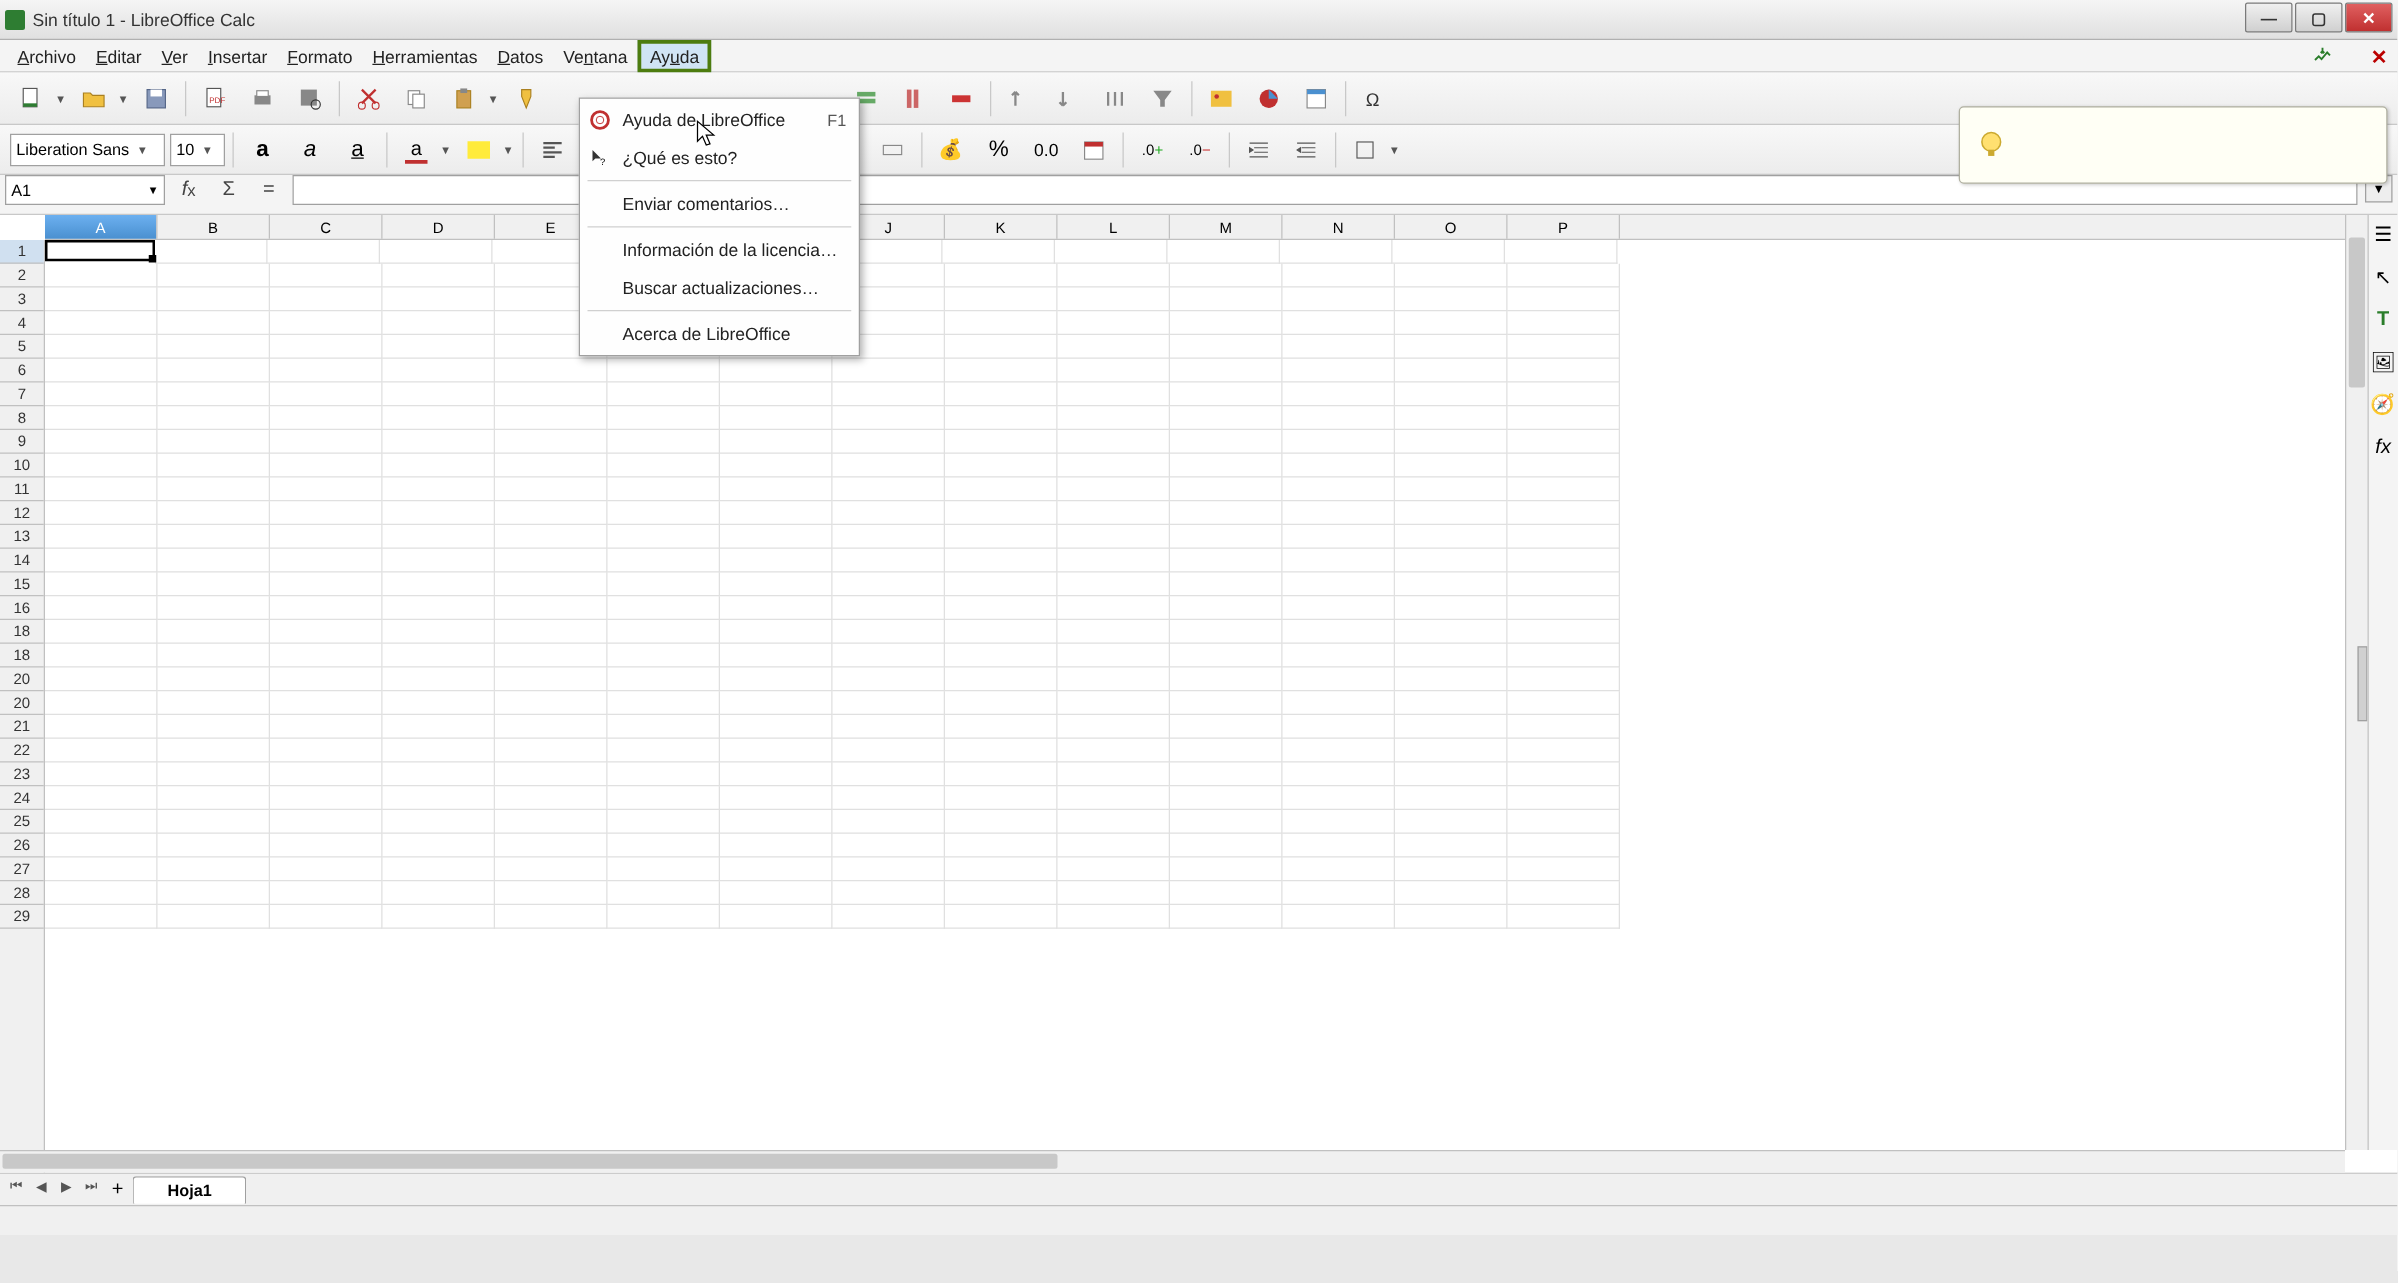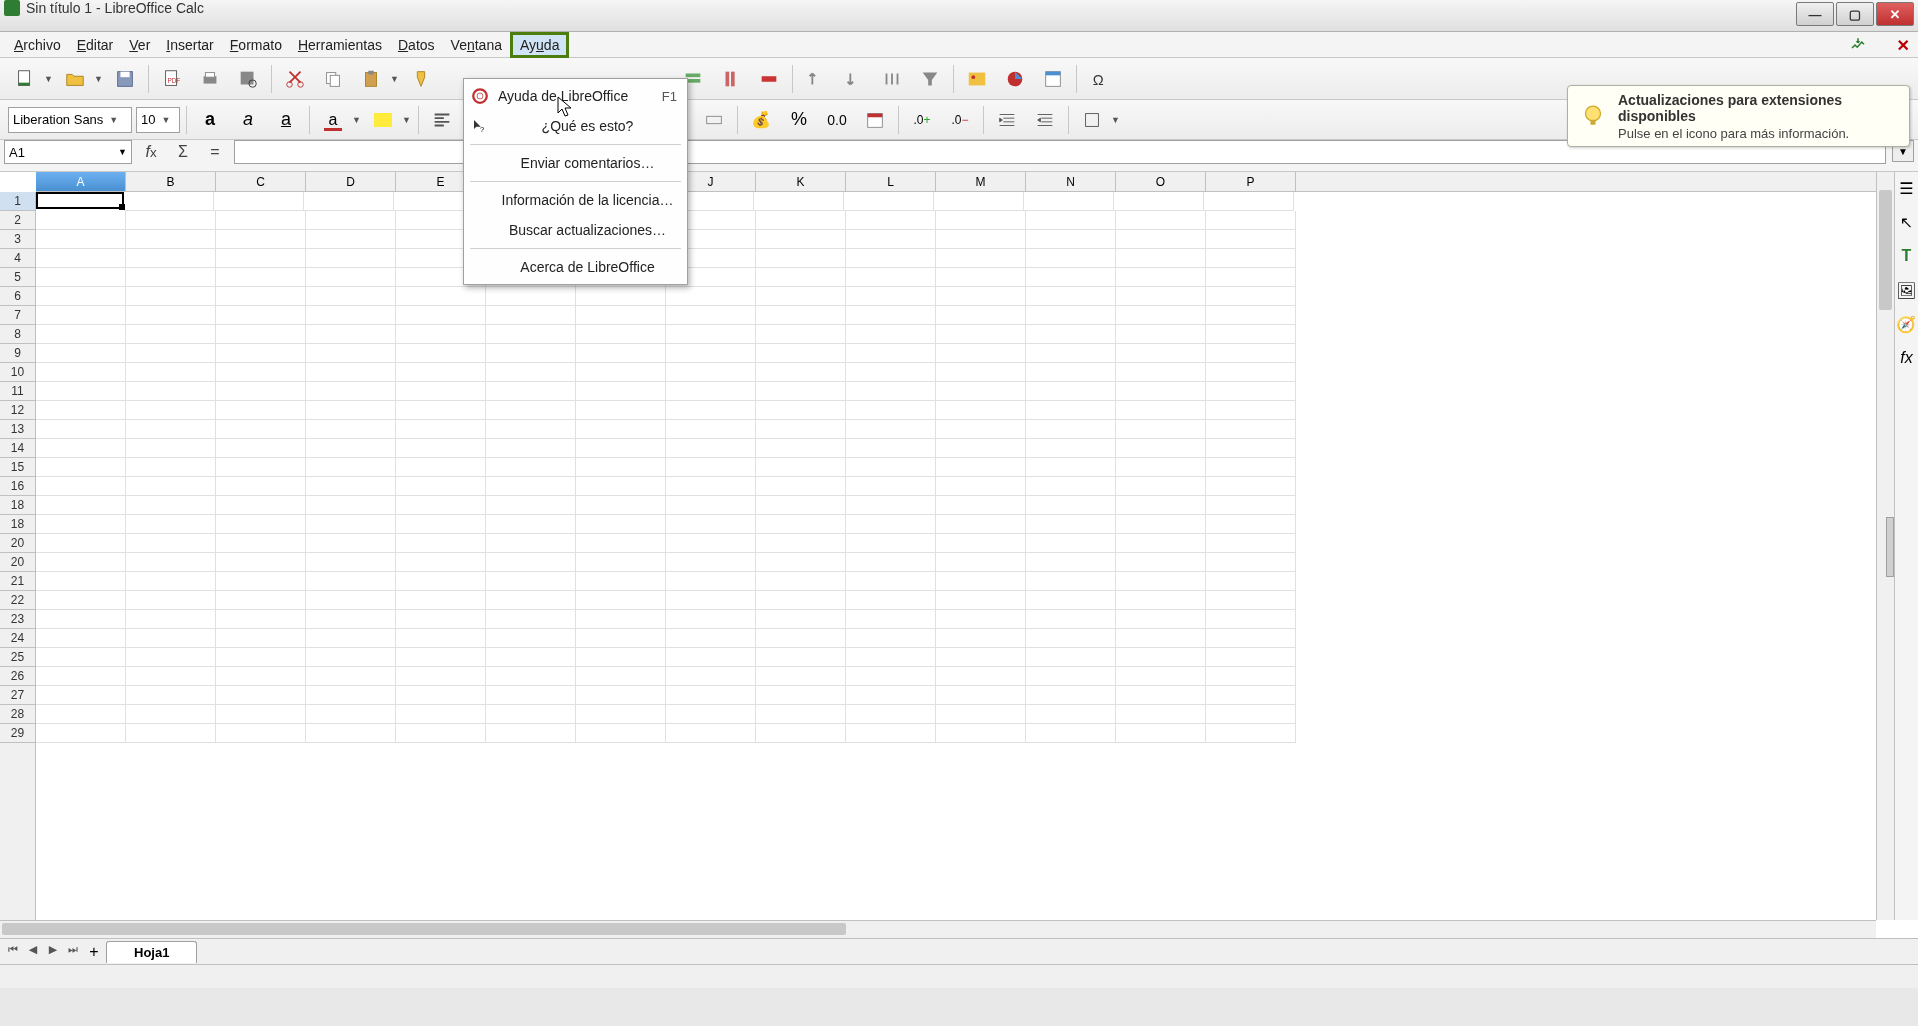--- a/index.html
+++ b/index.html
@@ -1,19 +1,19 @@
 <!DOCTYPE html>
 <html><head>
 <meta charset="utf-8">
 <style>
 * { box-sizing: border-box; margin: 0; padding: 0; font-family: "Segoe UI", Tahoma, sans-serif; }
 body { background: #e8e8e8; width: 1918px; height: 1026px; overflow: hidden; user-select: none; }
 
 
-.titlebar { height: 32px; background: linear-gradient(#f5f5f5,#e0e0e0); border-bottom: 1px solid #b0b0b0; display: flex; align-items: flex-start; padding: 0 4px; position: relative; }
+.titlebar { height: 32px; background: linear-gradient(#f5f5f5,#e0e0e0); border-bottom: 1px solid #b0b0b0; display: flex; align-items: center; padding: 0 4px; position: relative; }
 .titlebar .app-icon { width: 16px; height: 16px; background: #2e7d32; border-radius: 2px; margin-right: 6px; }
 .titlebar .title { font-size: 14px; color: #333; }
 .winbtns { position: absolute; right: 4px; top: 2px; display: flex; gap: 2px; }
 .winbtn { width: 38px; height: 24px; border: 1px solid #7a7a7a; display: flex; align-items: center; justify-content: center; font-size: 13px; font-weight: bold; border-radius: 2px; }
 .winbtn.min, .winbtn.max { background: linear-gradient(#f0f0f0,#d0d0d0); color:#333; }
 .winbtn.close { background: linear-gradient(#e06060,#c03030); color: #fff; }
 
 
 .menubar { height: 26px; background: #f4f4f4; border-bottom: 1px solid #c8c8c8; display: flex; align-items: center; padding: 0 6px; position: relative; }
 .menuitem { padding: 3px 8px; font-size: 14px; color: #222; cursor: default; }
@@ -37,21 +37,21 @@
 
 .formulabar { height: 32px; background: #f4f4f4; border-bottom: 1px solid #c8c8c8; display: flex; padding: 0 4px; gap: 6px; }
 .cellref { width: 128px; height: 24px; background: #fff; border: 1px solid #a0a0a0; display: flex; align-items: center; padding: 0 4px; font-size: 13px; }
 .cellref .arrow { margin-left: auto; font-size: 9px; }
 .fbtn { width: 26px; height: 24px; display: flex; align-items: center; justify-content: center; font-size: 16px; color: #444; }
 .formula-input { flex: 1; height: 24px; background: #fff; border: 1px solid #a0a0a0; }
 .formula-expand { width: 22px; height: 22px; border: 1px solid #a0a0a0; background: #eee; font-size: 10px; display:flex; align-items:center; justify-content:center; }
 
 
 .dropdown { position: absolute; left: 463px; top: 78px; width: 225px; background: #fefefe; border: 1px solid #a0a0a0; box-shadow: 2px 3px 6px rgba(0,0,0,.3); z-index: 100; padding: 2px 0; }
-.dropdown .ditem { height: 30px; display: flex; align-items: center; padding: 0 10px 0 34px; font-size: 14px; color: #222; position: relative; justify-content: center; }
+.dropdown .ditem { height: 30px; display: flex; align-items: center; padding: 0 10px 0 34px; font-size: 14px; color: #222; position: relative; }
 .dropdown .dicon { position: absolute; left: 6px; width: 20px; height: 20px; display:flex; align-items:center; justify-content:center; }
 .dropdown .shortcut { margin-left: auto; font-size: 13px; color: #555; }
 .dropdown .dsep { height: 1px; background: #d0d0d0; margin: 3px 6px; }
 
 
 .notif { position: absolute; right: 8px; top: 85px; width: 343px; height: 62px; background: #fffff5; border: 1px solid #b0b0a0; border-radius: 4px; box-shadow: 1px 1px 3px rgba(0,0,0,.2); display: flex; align-items: center; padding: 6px 10px; gap: 10px; z-index: 50; }
 .notif .bulb { width: 30px; height: 30px; flex-shrink:0; }
 .notif .ntext .ntitle { font-size: 14px; font-weight: bold; color: #333; }
 .notif .ntext .nmsg { font-size: 13px; color: #444; margin-top: 2px; }
 
@@ -933,24 +933,20 @@
       <span class="dicon"></span>
       <span>Acerca de LibreOffice</span>
     </div>
   </div>
 
 <div class="notif">
   <svg class="bulb" viewBox="0 0 24 24">
       <circle cx="12" cy="10" r="6" fill="#ffe070" stroke="#ccaa30"></circle>
       <rect x="10" y="15" width="4" height="4" fill="#ccaa30"></rect>
     </svg>
-  <div class="ntext">
-    <div class="ntitle">Actualizaciones para extensiones disponibles</div>
-    <div class="nmsg">Pulse en el icono para más información.</div>
-  </div>
 </div>
 
 <svg class="cursor" width="20" height="24" viewBox="0 0 20 24">
     <path d="M2 2l0 16 4-4 3 7 3-1-3-7 6 0z" fill="#fff" stroke="#000"></path>
   </svg>
 
 <div style="position:absolute; right:8px; top:36px; font-size:16px; color:#b00; font-weight:bold">✕</div>
 <svg style="position:absolute; right:50px; top:36px" width="20" height="18" viewBox="0 0 24 24">
     <path d="M4 16l4-4 3 3 6-7 3 3" stroke="#2a7d2a" stroke-width="2" fill="none"></path>
     <path d="M12 3v6m0 0l-2-2m2 2l2-2" stroke="#2a7d2a" stroke-width="2" fill="none"></path>

